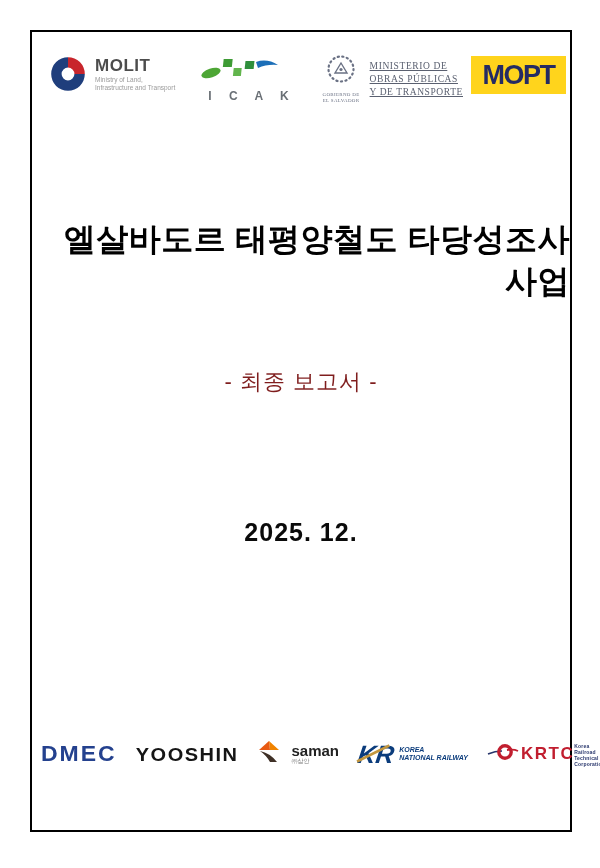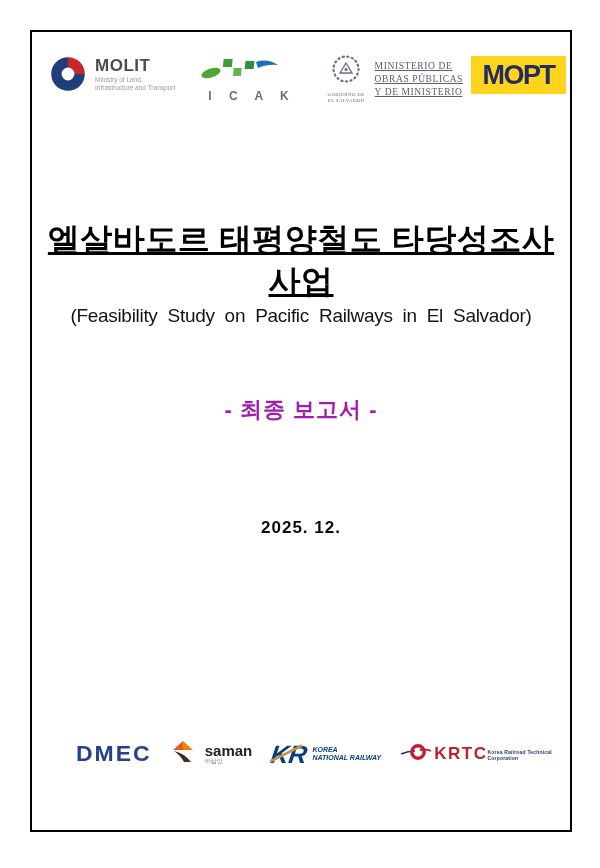--- a/index.html
+++ b/index.html
@@ -21,24 +21,24 @@
 
   .seal { display:flex; flex-direction:column; align-items:center; margin-right:10px; }
   .seal-sub { font-family:"Liberation Serif", serif; font-size:5px; color:#6a7184; text-align:center; line-height:6px; letter-spacing:0.3px; }
 
   .ministerio { font-family:"Liberation Serif", serif; font-size:9.5px; color:#5a6070; letter-spacing:0.6px; line-height:13px; padding-top:6px; margin-right:8px; white-space:nowrap;text-decoration:underline; }
 
   .mopt-box { width:95px; height:38px; background:#FFD41C; display:flex; align-items:center; justify-content:center; margin-top:2px; }
   .mopt-name { font-size:27px; font-weight:900; color:#242B63; letter-spacing:-1.5px; transform:scaleY(1.05); }
 
   
-  .title { position:absolute; top:186px; left:0; right:0; text-align:center; font-size:32px; font-weight:800; color:#000; letter-spacing:0.5px; line-height:42px;text-decoration:underline; }
+  .title { position:absolute; top:186px; left:0; right:0; text-align:right; font-size:32px; font-weight:800; color:#000; letter-spacing:0.5px; line-height:42px; }
   .subtitle { position:absolute; top:272px; left:0; right:0; text-align:center; font-size:19px; color:#141414; letter-spacing:-0.3px; word-spacing:5px; line-height:24px; }
-  .report-type { position:absolute; top:335px; left:0; right:0; text-align:center; font-size:22px; font-weight:700; color:#a21caf; letter-spacing:1px;margin-top:28px; }
-  .date { position:absolute; top:486px; left:0; right:0; text-align:center; font-size:17px; font-weight:700; color:#0a0a0a; letter-spacing:1px; }
+  .report-type { position:absolute; top:335px; left:0; right:0; text-align:center; font-size:22px; font-weight:400; color:#7f1d1d; letter-spacing:1px; }
+  .date { position:absolute; top:486px; left:0; right:0; text-align:center; font-size:25px; font-weight:700; color:#0a0a0a; letter-spacing:1px; }
 
   
   .footer-row { position:absolute; top:708px; left:0; right:0; display:flex; justify-content:center; align-items:center; gap:19px;padding-left:44px; }
 
   .dmec-name { font-size:23px; font-weight:900; color:#24418E; letter-spacing:2px; transform:scaleY(0.92); }
   .yooshin-name { font-size:20px; font-weight:900; color:#151515; letter-spacing:1.5px; transform:scaleY(0.95); }
 
   .saman { display:flex; align-items:center; }
   .saman-col { margin-left:10px; display:flex; flex-direction:column; }
   .saman-name { font-size:15px; font-weight:700; color:#222; line-height:15px; }
@@ -102,41 +102,43 @@
               <circle cx="17" cy="15.5" r="1.6" fill="#6a7184"></circle>
             </svg>
           </span>
           <div class="seal-sub">GOBIERNO DE</div>
           <div class="seal-sub">EL SALVADOR</div>
         </div>
 
         <div class="ministerio">
           <div>MINISTERIO DE</div>
           <div>OBRAS PÚBLICAS</div>
-          <div>Y DE MINISTERIO</div>
+          <div>Y DE TRANSPORTE</div>
         </div>
 
         <div class="mopt-box">
           <span class="mopt-name">MOPT</span>
         </div>
 
       </div>
     </div>
 
     <h1 class="title">엘살바도르 태평양철도 타당성조사 사업</h1>
-    <div class="subtitle">(Feasibility Study on Pacific Railways in El Salvador)</div>
     <div class="report-type">- 최종 보고서 -</div>
     <div class="date">2025. 12.</div>
 
     <div class="footer-row">
 
       <div>
         <span class="dmec-name" style="display:inline-block;">DMEC</span>
       </div>
 
+      <div>
+        <span class="yooshin-name" style="display:inline-block;">YOOSHIN</span>
+      </div>
 
       <div class="saman">
         <span>
           <svg width="24" height="24" viewBox="0 0 24 24">
             <path d="M12 1 L22 10 L13 10 Z" fill="#F08300"></path>
             <path d="M12 1 L2 10 L13 10 Z" fill="#E85A12"></path>
             <path d="M2 10 L22 10 L16 22 Q10 14 2 10 Z" fill="#4a3426" opacity="0"></path>
             <path d="M3 11 Q13 13 20 22 L13 22 Q9 15 3 11 Z" fill="#3f3026"></path>
           </svg>
         </span>

